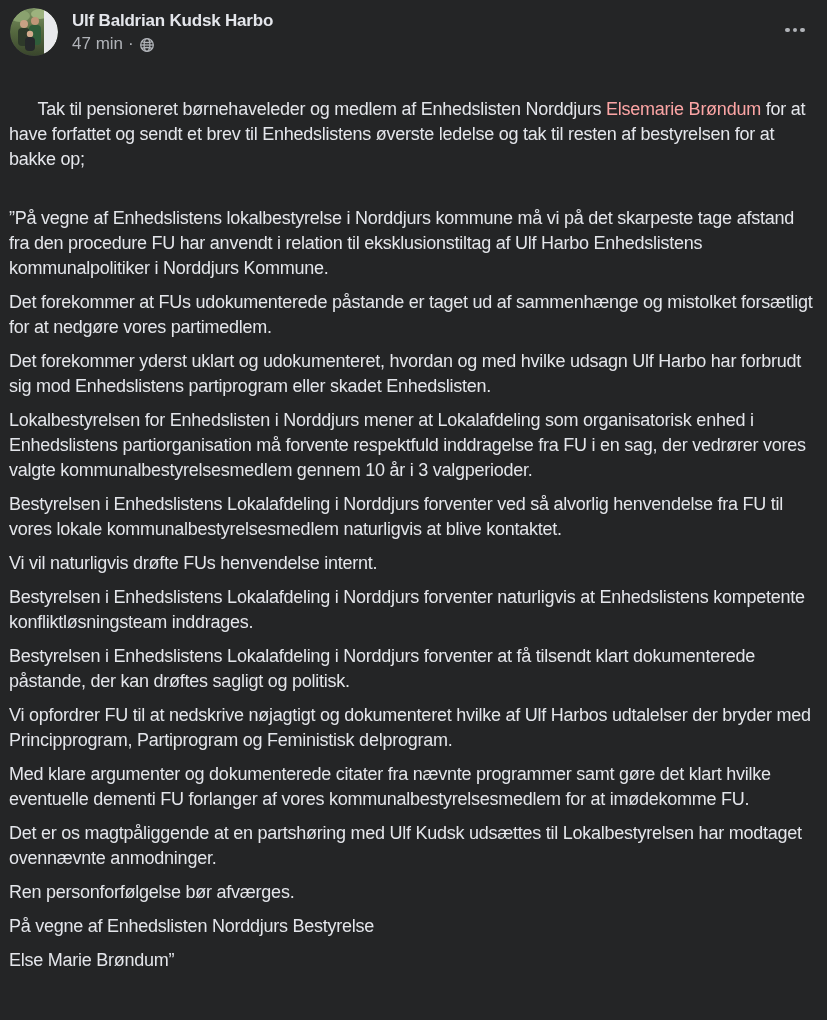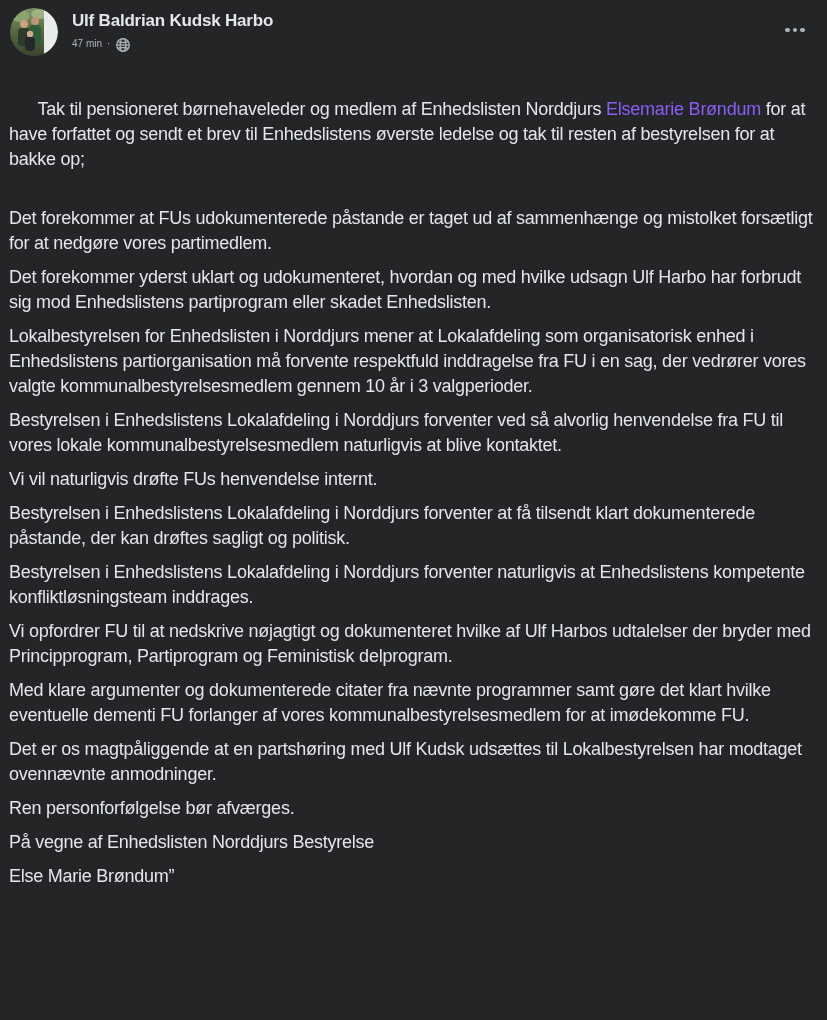--- a/index.html
+++ b/index.html
@@ -49,21 +49,21 @@
     line-height: 23px;
     cursor: pointer;
     display: inline-block;
   }
   .meta-row {
     display: flex;
     align-items: center;
     gap: 5px;
     margin-top: 3px;
     color: #b0b3b8;
-    font-size: 10px;
+    font-size: 17px;
     line-height: 18px;
   }
   .timestamp { cursor: pointer; }
   .dot-sep { color: #b0b3b8; }
   .globe { display: inline-flex; margin-top: 1px; }
   .more-btn {
     position: absolute;
     top: 14px;
     right: 14px;
     width: 36px;
@@ -88,21 +88,21 @@
     color: #e4e6eb;
     font-size: 18px;
     line-height: 25px;
     letter-spacing: -0.25px;
   }
   .para {
     margin: 0 0 9px 0;
     white-space: pre-wrap;
   }
   .mention-link {
-    color: #8b5cf6;
+    color: #fca5a5;
     text-decoration: none;
     cursor: pointer;
   }
 </style>
 </head>
 <body>
 
 <div class="post-card">
 
   <div class="post-header">
@@ -156,27 +156,28 @@
     <span></span>
     <span></span>
     <span></span>
   </div>
 
   <div class="post-body">
     <div class="para">
       <span>Tak til pensioneret børnehaveleder og medlem af Enhedslisten Norddjurs </span><a class="mention-link">Elsemarie Brøndum</a><span> for at have forfattet og sendt et brev til Enhedslistens øverste ledelse og tak til resten af bestyrelsen for at bakke op;</span>
     </div>
     <div>
+        <div class="para">”På vegne af Enhedslistens lokalbestyrelse i Norddjurs kommune må vi på det skarpeste tage afstand fra den procedure FU har anvendt i relation til eksklusionstiltag af Ulf Harbo Enhedslistens kommunalpolitiker i Norddjurs Kommune.</div>
         <div class="para">Det forekommer at FUs udokumenterede påstande er taget ud af sammenhænge og mistolket forsætligt for at nedgøre vores partimedlem.</div>
         <div class="para">Det forekommer yderst uklart og udokumenteret, hvordan og med hvilke udsagn Ulf Harbo har forbrudt sig mod Enhedslistens partiprogram eller skadet Enhedslisten.</div>
         <div class="para">Lokalbestyrelsen for Enhedslisten i Norddjurs mener at Lokalafdeling som organisatorisk enhed i Enhedslistens partiorganisation må forvente respektfuld inddragelse fra FU i en sag, der vedrører vores valgte kommunalbestyrelsesmedlem gennem 10 år i 3 valgperioder.</div>
         <div class="para">Bestyrelsen i Enhedslistens Lokalafdeling i Norddjurs forventer ved så alvorlig henvendelse fra FU til vores lokale kommunalbestyrelsesmedlem naturligvis at blive kontaktet.</div>
         <div class="para">Vi vil naturligvis drøfte FUs henvendelse internt.</div>
+        <div class="para">Bestyrelsen i Enhedslistens Lokalafdeling i Norddjurs forventer naturligvis at Enhedslistens kompetente konfliktløsningsteam inddrages.</div>
         <div class="para">Bestyrelsen i Enhedslistens Lokalafdeling i Norddjurs forventer at få tilsendt klart dokumenterede påstande, der kan drøftes sagligt og politisk.</div>
-        <div class="para">Bestyrelsen i Enhedslistens Lokalafdeling i Norddjurs forventer naturligvis at Enhedslistens kompetente konfliktløsningsteam inddrages.</div>
         <div class="para">Vi opfordrer FU til at nedskrive nøjagtigt og dokumenteret hvilke af Ulf Harbos udtalelser der bryder med Principprogram, Partiprogram og Feministisk delprogram.</div>
         <div class="para">Med klare argumenter og dokumenterede citater fra nævnte programmer samt gøre det klart hvilke eventuelle dementi FU forlanger af vores kommunalbestyrelsesmedlem for at imødekomme FU.</div>
         <div class="para">Det er os magtpåliggende at en partshøring med Ulf Kudsk udsættes til Lokalbestyrelsen har modtaget ovennævnte anmodninger.</div>
         <div class="para">Ren personforfølgelse bør afværges.</div>
         <div class="para">På vegne af Enhedslisten Norddjurs Bestyrelse</div>
         <div class="para">Else Marie Brøndum”</div>
       </div>
   </div>
 
 </div>

